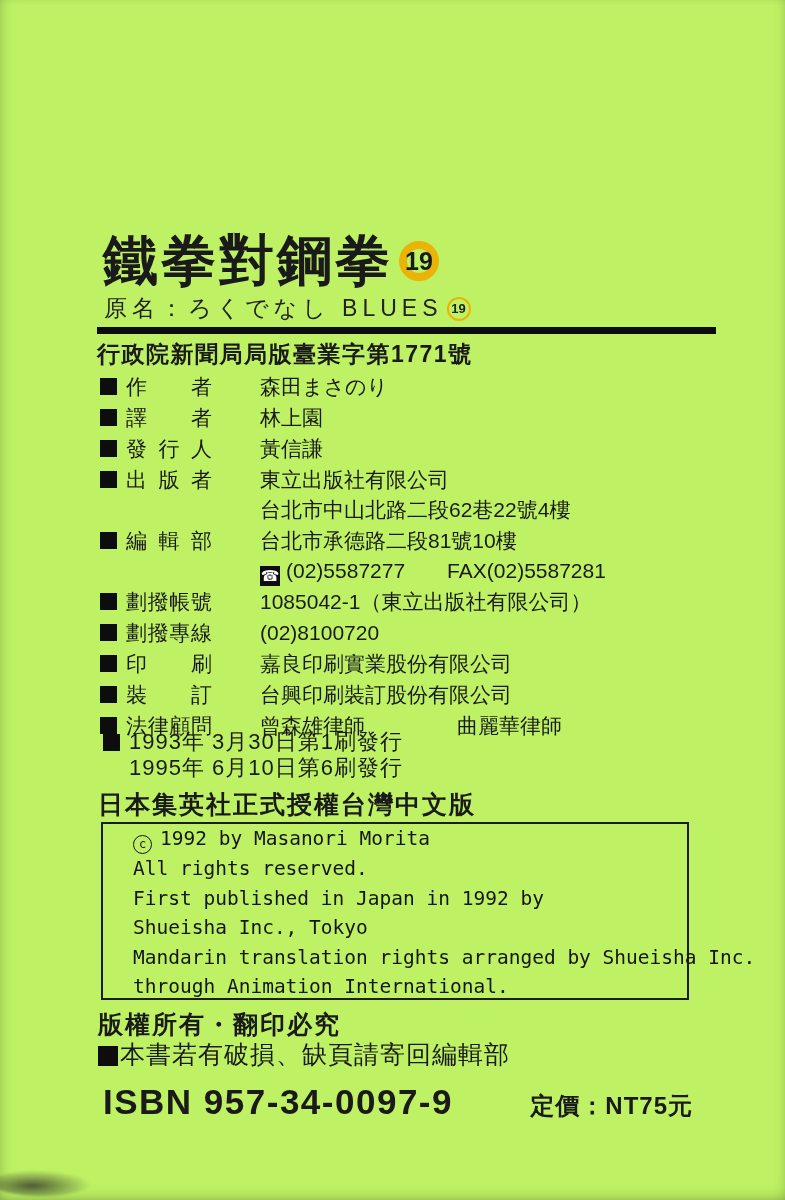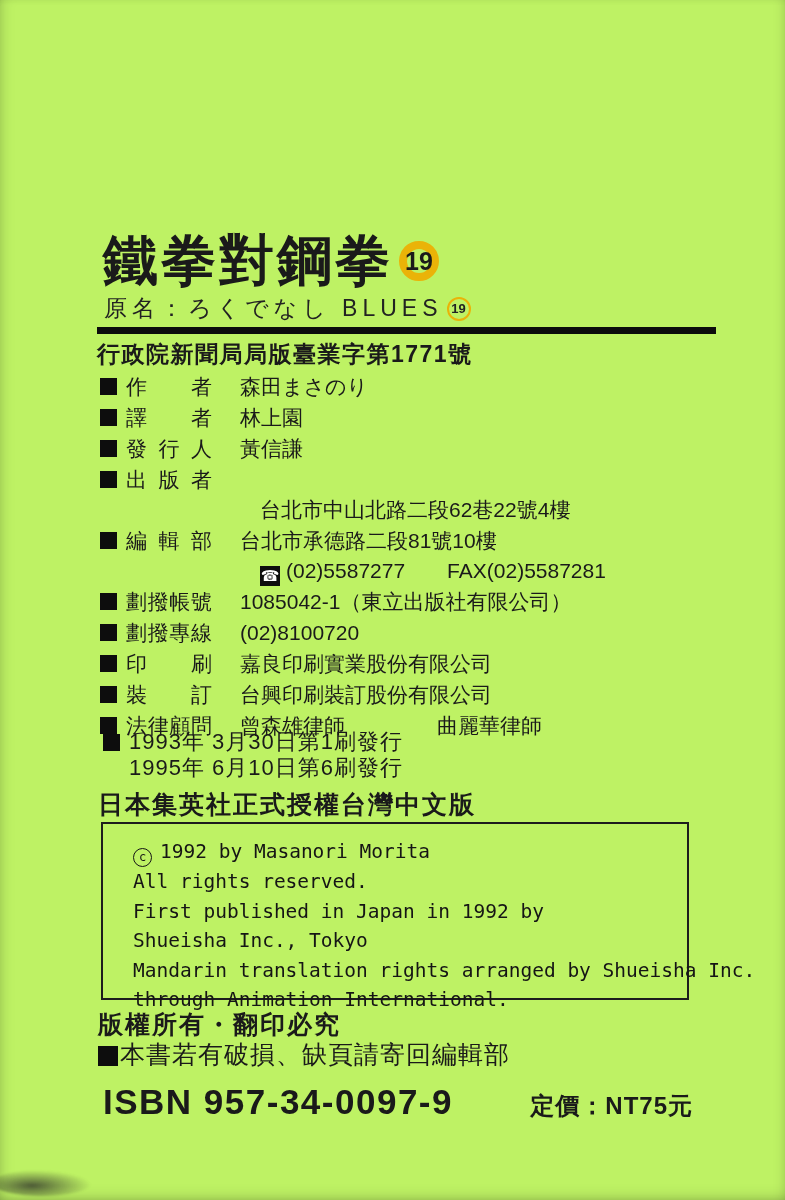--- a/index.html
+++ b/index.html
@@ -59,21 +59,21 @@
   .credit-row{display:flex;align-items:flex-start;line-height:31px;white-space:nowrap;}
   .bullet{
     flex:0 0 auto;width:17px;height:17px;background:#0d0d0d;
     margin:7px 9px 0 0;
   }
   .c-label{
     flex:0 0 auto;display:inline-block;width:86px;
     text-align:justify;text-align-last:justify;-moz-text-align-last:justify;
     letter-spacing:0;
   }
-  .c-value{margin-left:28px;}
+  .c-value{margin-left:48px;}
   .sub-line{margin-left:160px;line-height:30px;white-space:nowrap;}
   .phone-icon{
     display:inline-flex;align-items:center;justify-content:center;
     width:20px;height:20px;background:#0d0d0d;color:#fff;
     font-size:15px;line-height:1;vertical-align:-3px;margin-right:6px;
   }
   .fax{margin-left:42px;}
   .lawyer2{margin-left:92px;}
 
   
@@ -84,21 +84,21 @@
   
   .license{
     top:788px;left:98px;
     font-size:25px;font-weight:bold;letter-spacing:2px;white-space:nowrap;
   }
 
   
   .copyright-box{
     top:822px;left:101px;width:588px;height:178px;
     border:2px solid #1d1d1d;box-sizing:border-box;
-    padding:13px 0 0 30px;
+    padding:0 0 0 30px;
     font-family:"DejaVu Sans Mono",monospace;
     font-size:19.5px;line-height:29.5px;color:#151515;
     white-space:nowrap;
   }
   .copy-circ{
     display:inline-flex;align-items:center;justify-content:center;
     width:19px;height:19px;border:1.5px solid #151515;border-radius:50%;
     font-size:12px;vertical-align:-3px;margin-right:8px;box-sizing:border-box;
   }
 
@@ -156,20 +156,21 @@
 
     <div class="credit-row">
       <span class="bullet"></span>
       <span class="c-label">發行人</span>
       <span class="c-value">黃信謙</span>
     </div>
 
     <div class="credit-row">
       <span class="bullet"></span>
       <span class="c-label">出版者</span>
+      <span class="c-value">東立出版社有限公司</span>
     </div>
     <div class="sub-line">台北市中山北路二段62巷22號4樓</div>
 
     <div class="credit-row">
       <span class="bullet"></span>
       <span class="c-label">編輯部</span>
       <span class="c-value">台北市承德路二段81號10樓</span>
     </div>
     <div class="sub-line">
       <span class="phone-icon">☎</span><span>(02)5587277</span><span class="fax">FAX(02)5587281</span>

